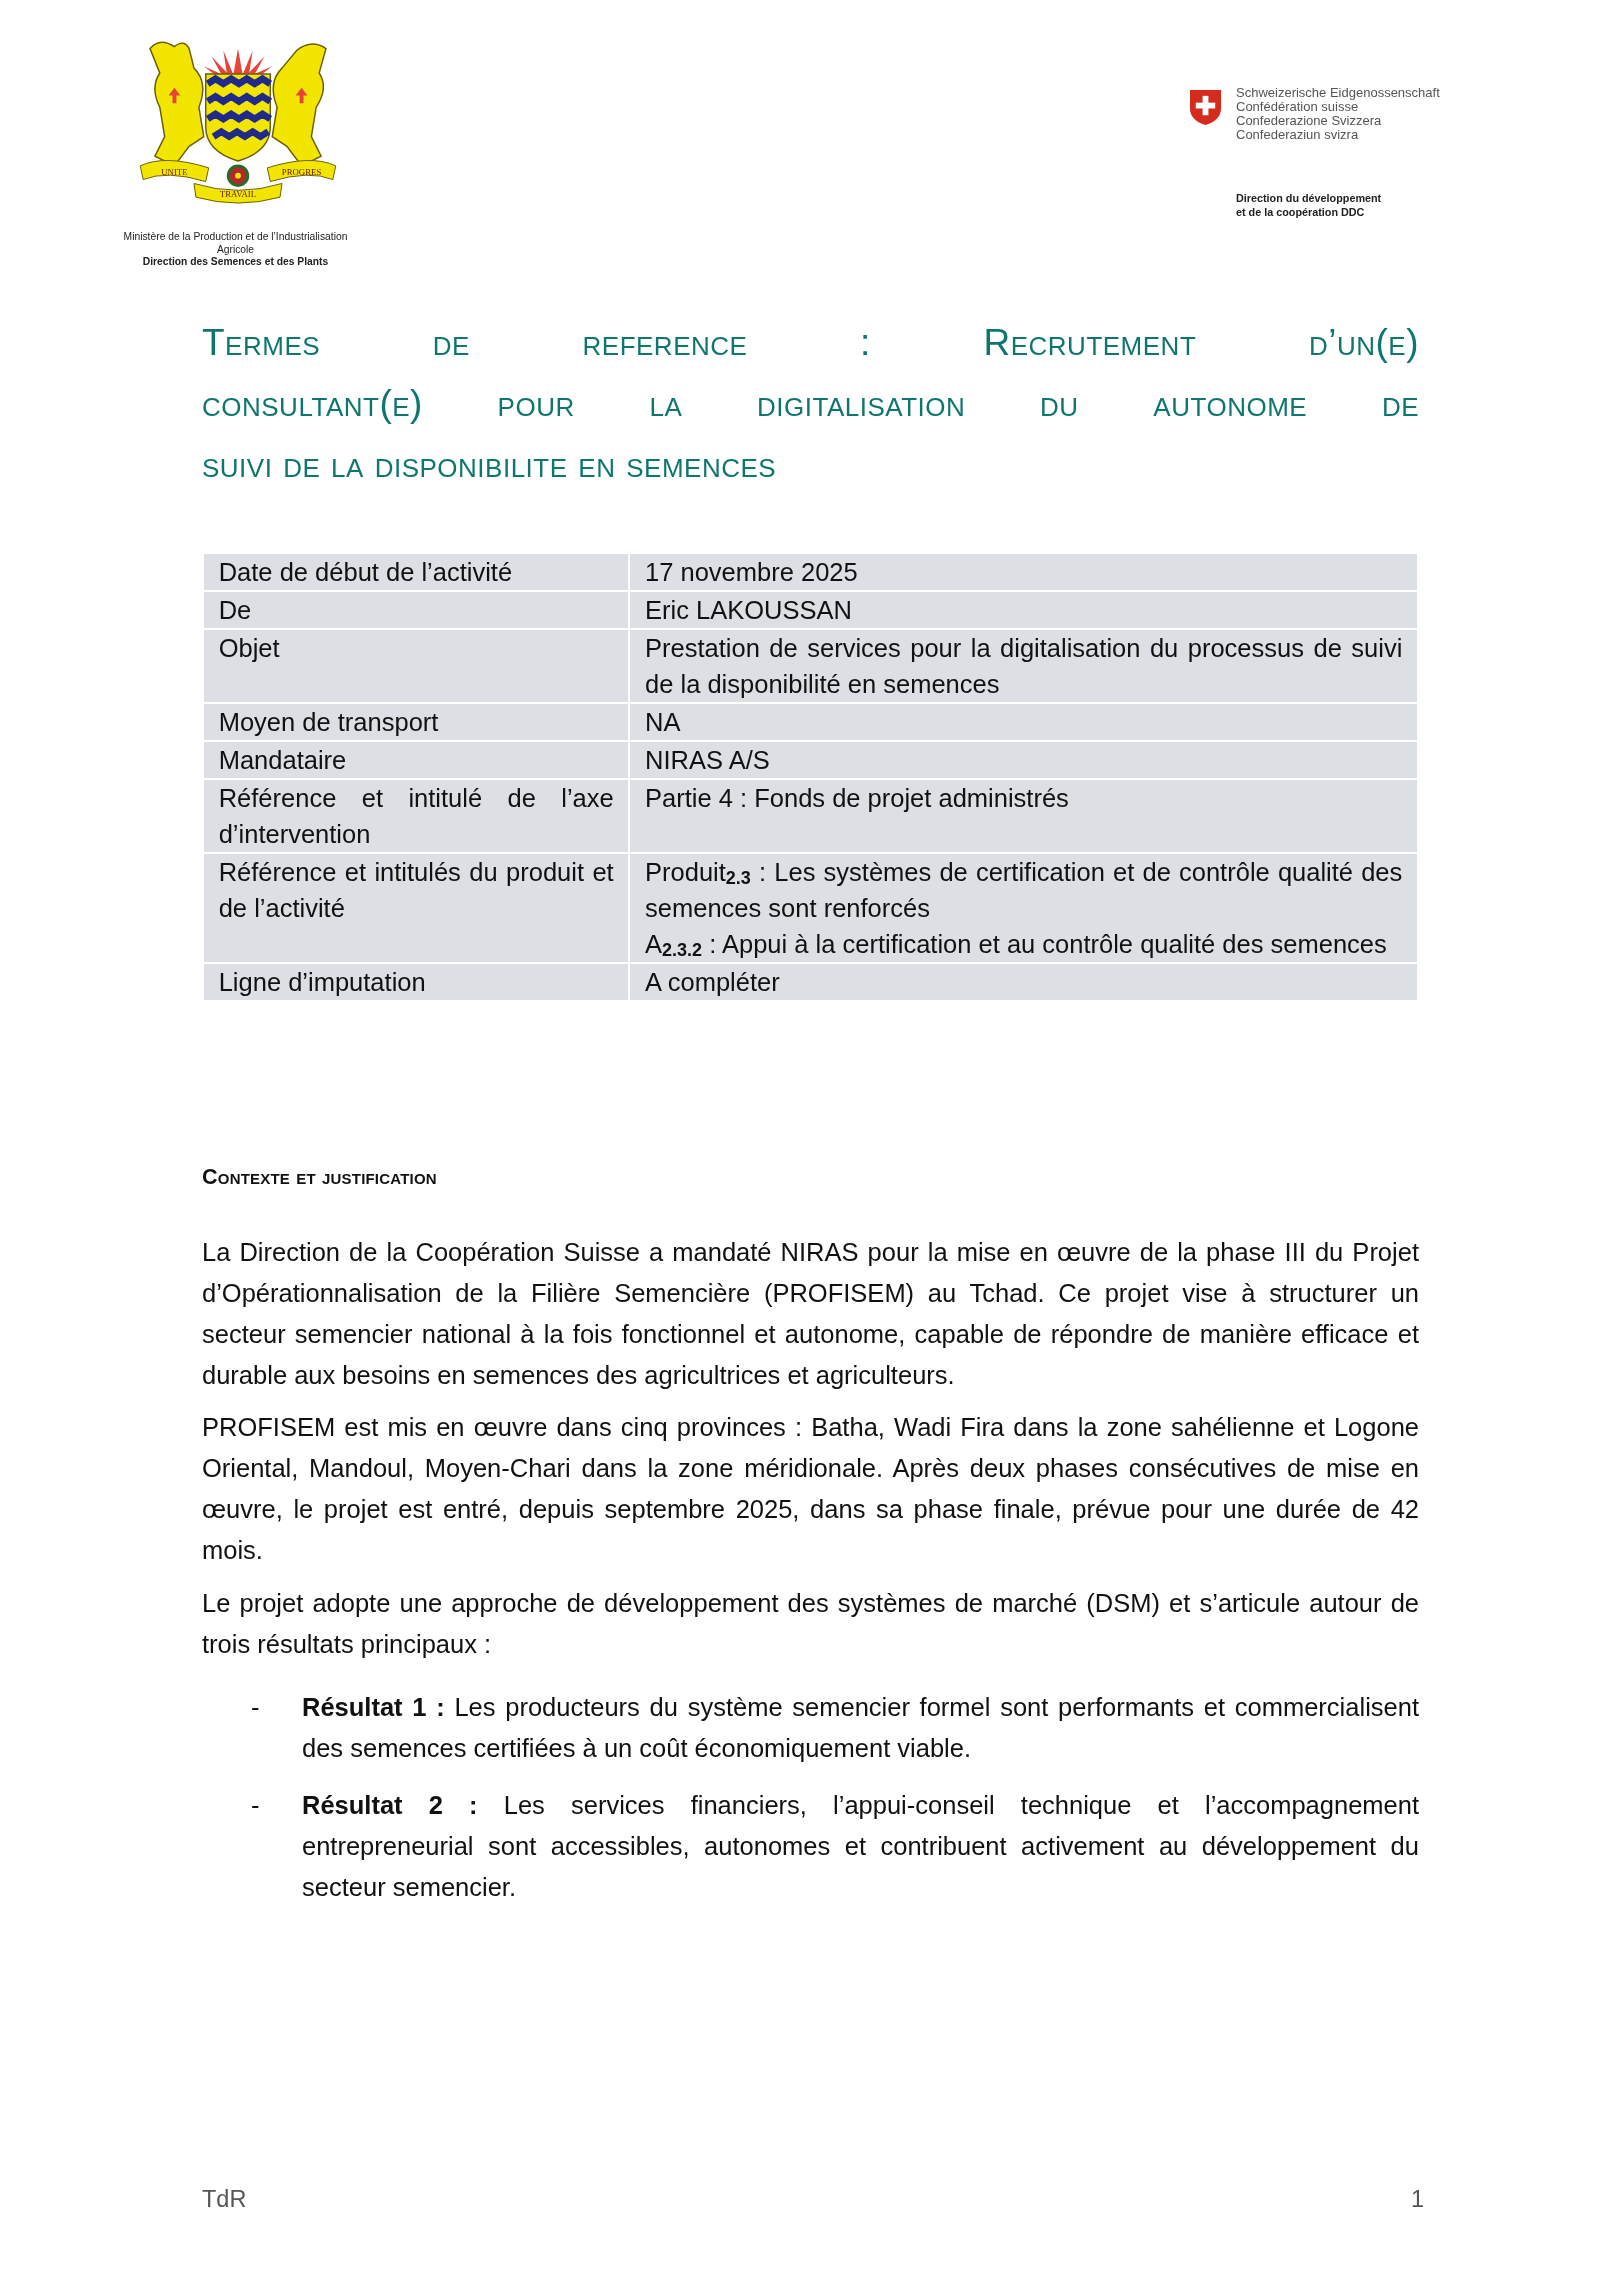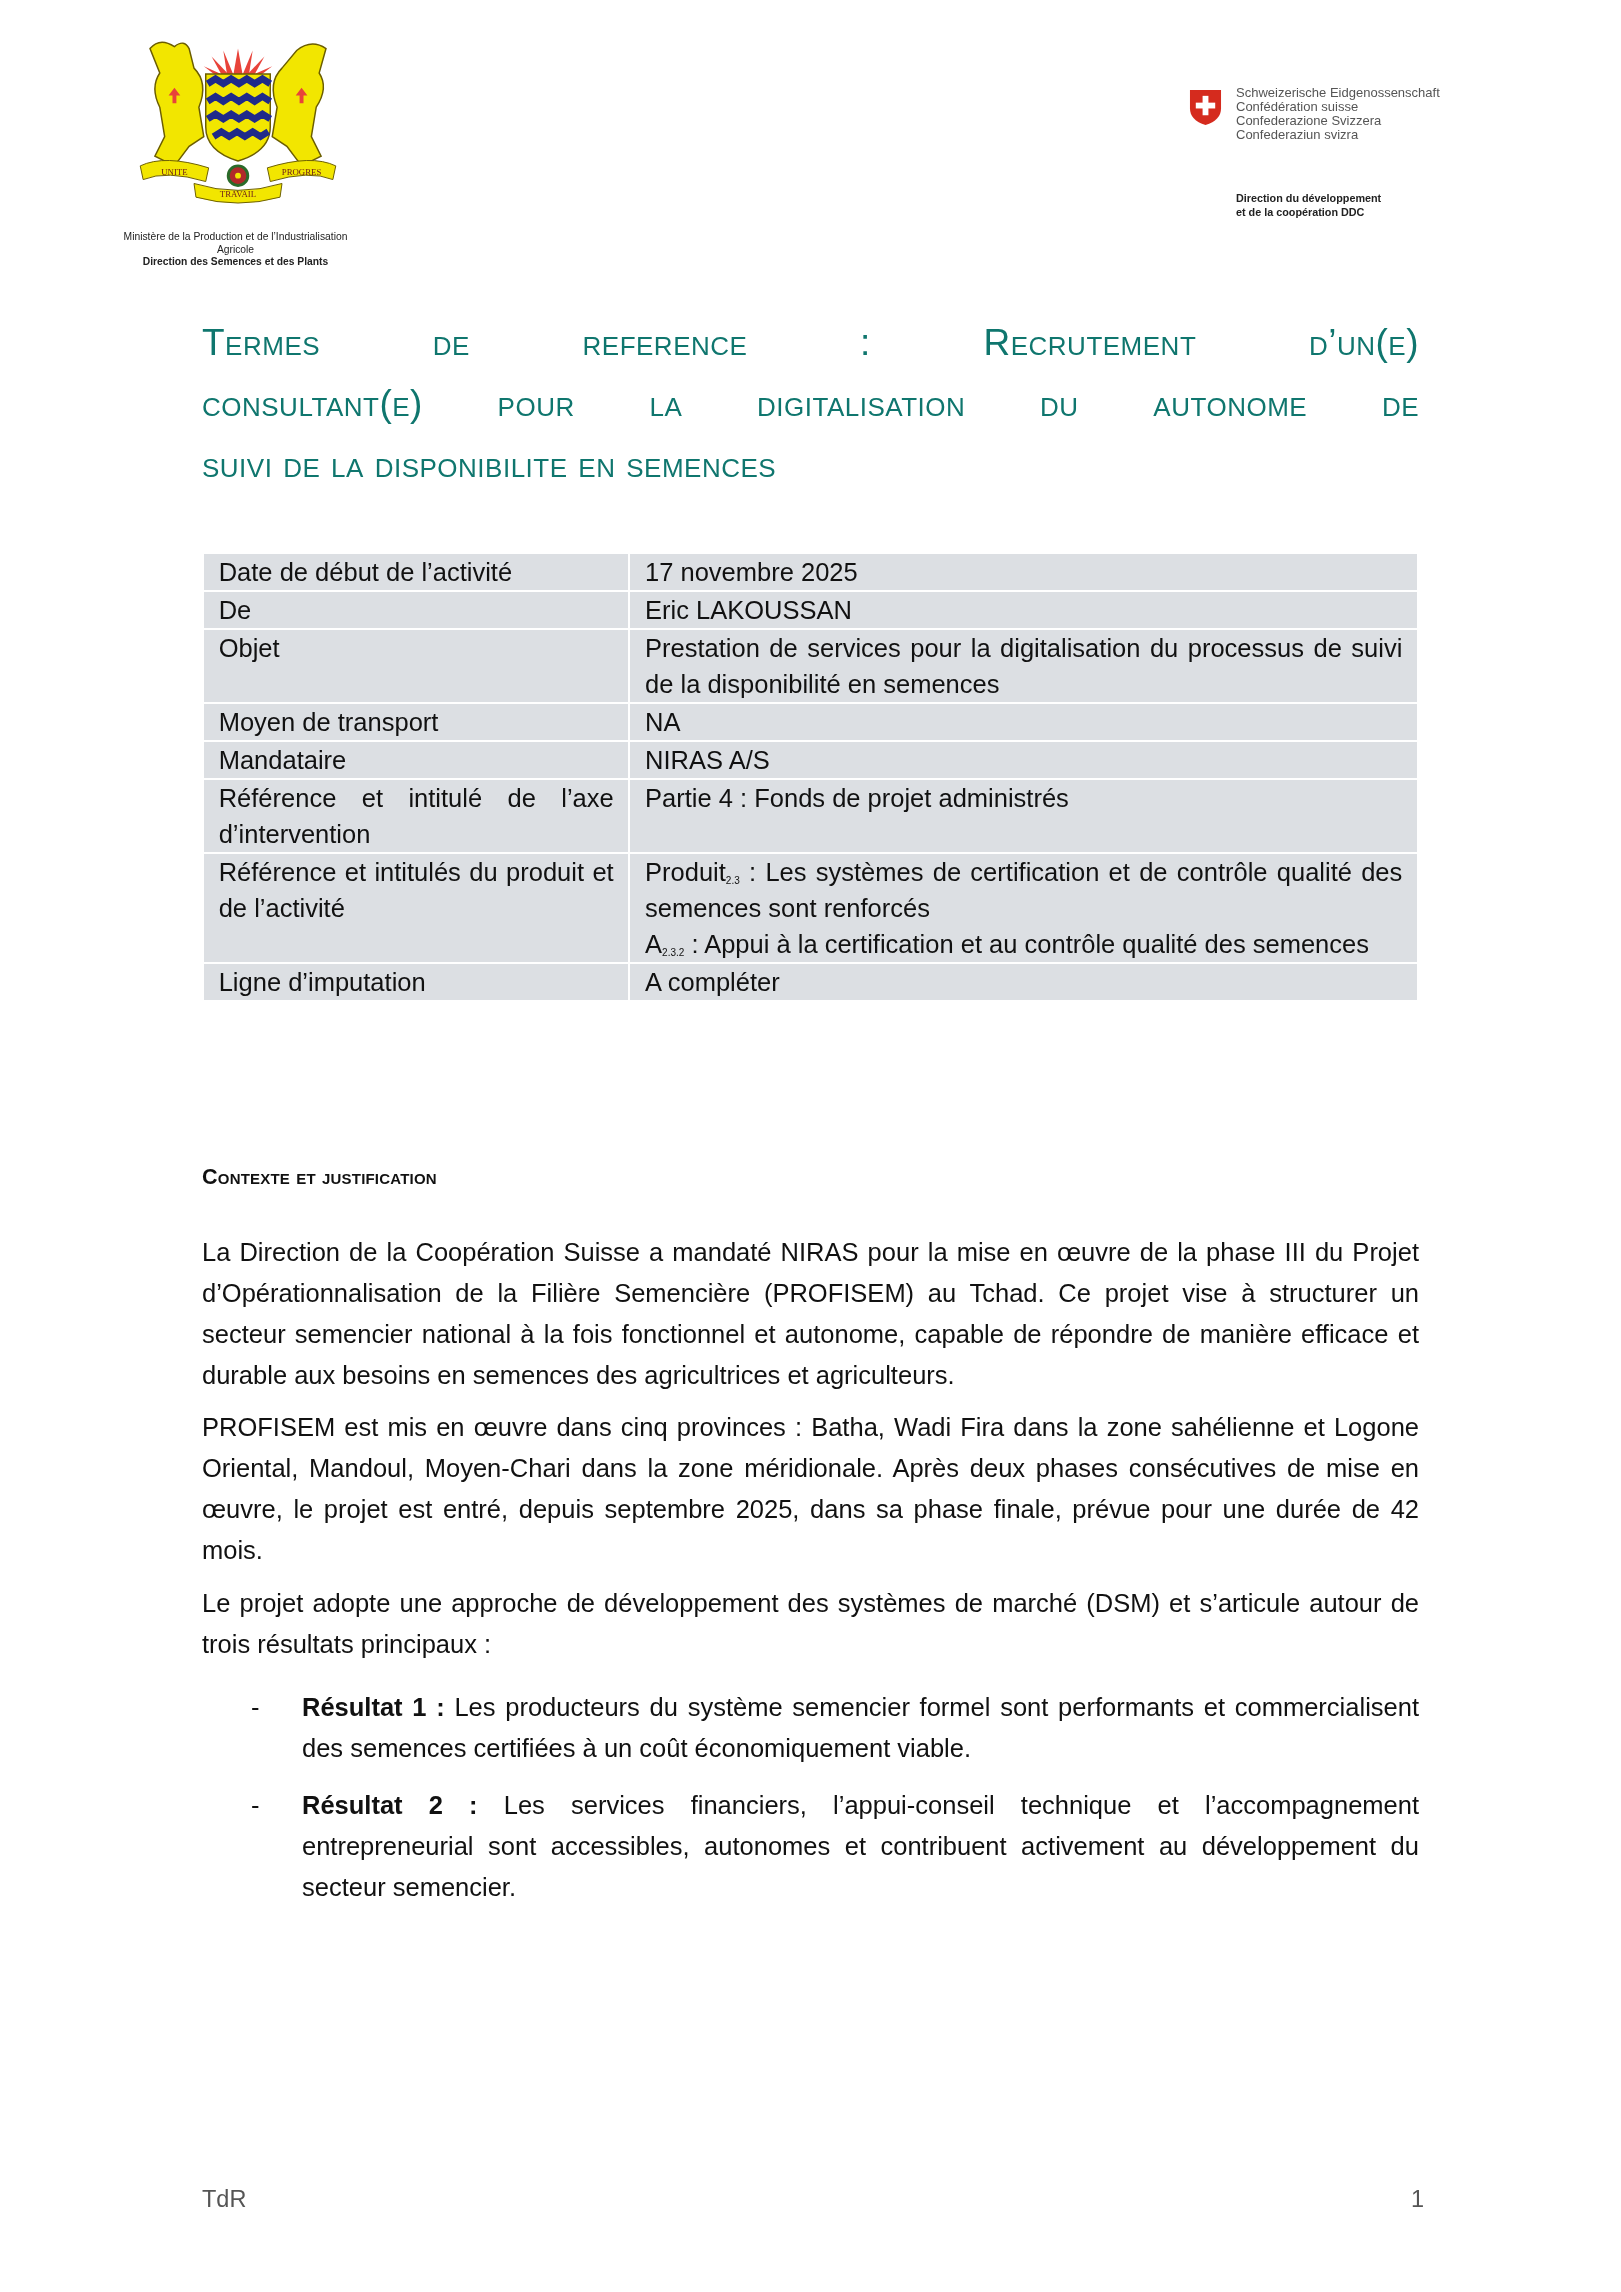--- a/index.html
+++ b/index.html
@@ -26,21 +26,21 @@
   .title .line { display: block; text-align: justify; text-align-last: justify; }
   .title .line.last { text-align-last: left; }
 
   
   .info { position: absolute; left: 202px; top: 552px; width: 1217px;
           border-collapse: collapse; font-size: 25.5px; line-height: 36px; }
   .info td { background: #dcdfe3; vertical-align: top; padding: 0 14.7px;
              border: 2.9px solid #ffffff; }
   .info td.k { width: 395px; text-align: justify; }
   .info td.v { text-align: justify; }
-  .info sub { font-size: 10px; vertical-align: -2.9px; line-height: 0; }
+  .info sub { font-size: 18px; vertical-align: -2.9px; line-height: 0; font-weight: bold; }
 
   
   .section-h { position: absolute; left: 202px; top: 1164px; font-weight: bold;
                font-size: 21.6px; font-variant: small-caps; letter-spacing: 0.2px; }
   .body { position: absolute; left: 202px; width: 1217px; font-size: 25.5px;
           line-height: 41px; text-align: justify; color: #111; }
   .body p { margin: 0; }
   .p1 { top: 1232px; }
   .p2 { top: 1407px; }
   .p3 { top: 1583px; }

